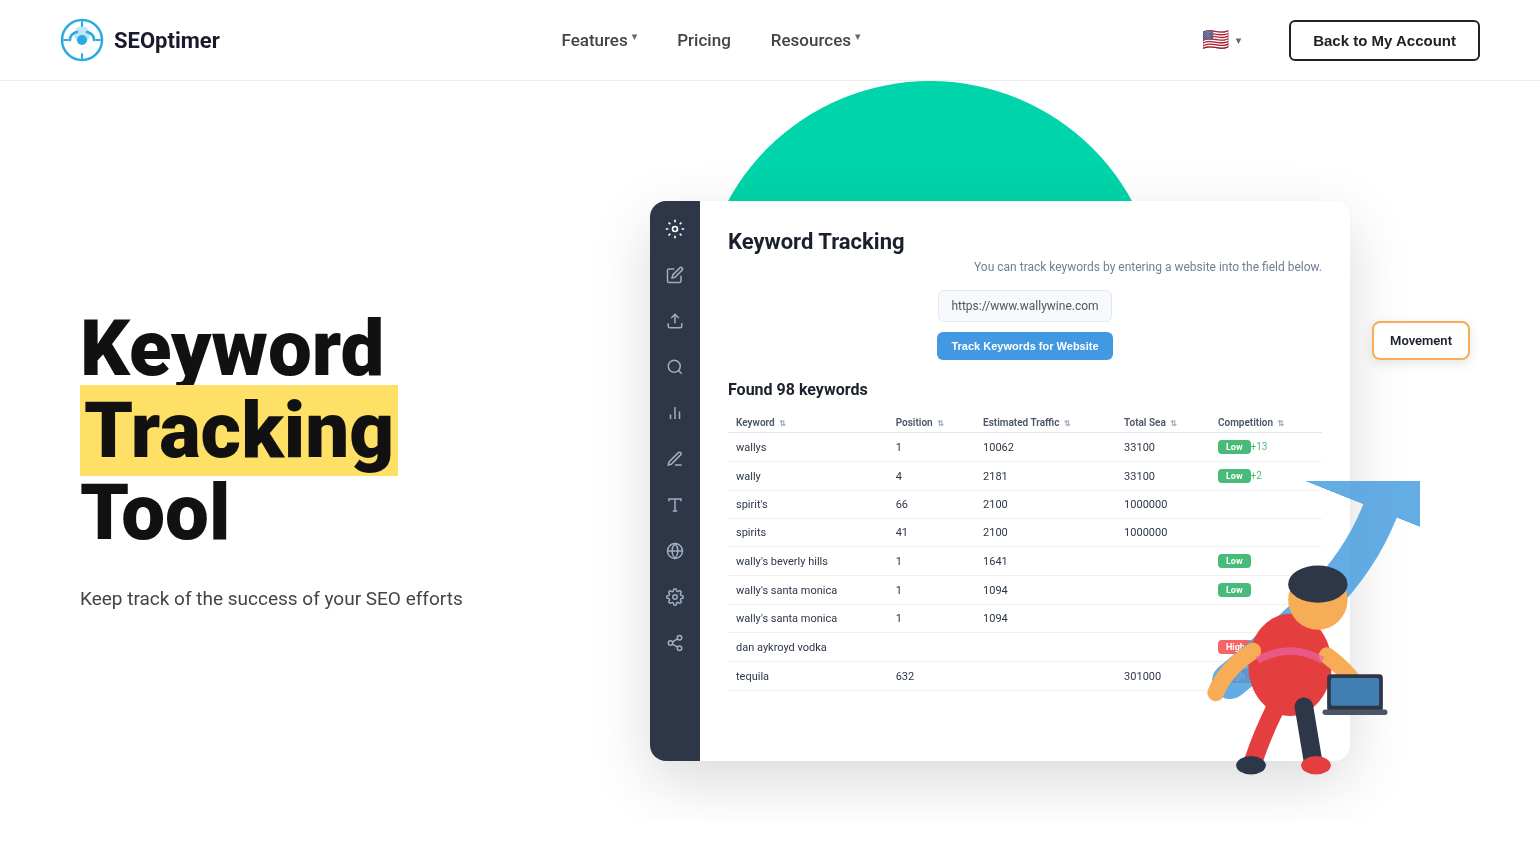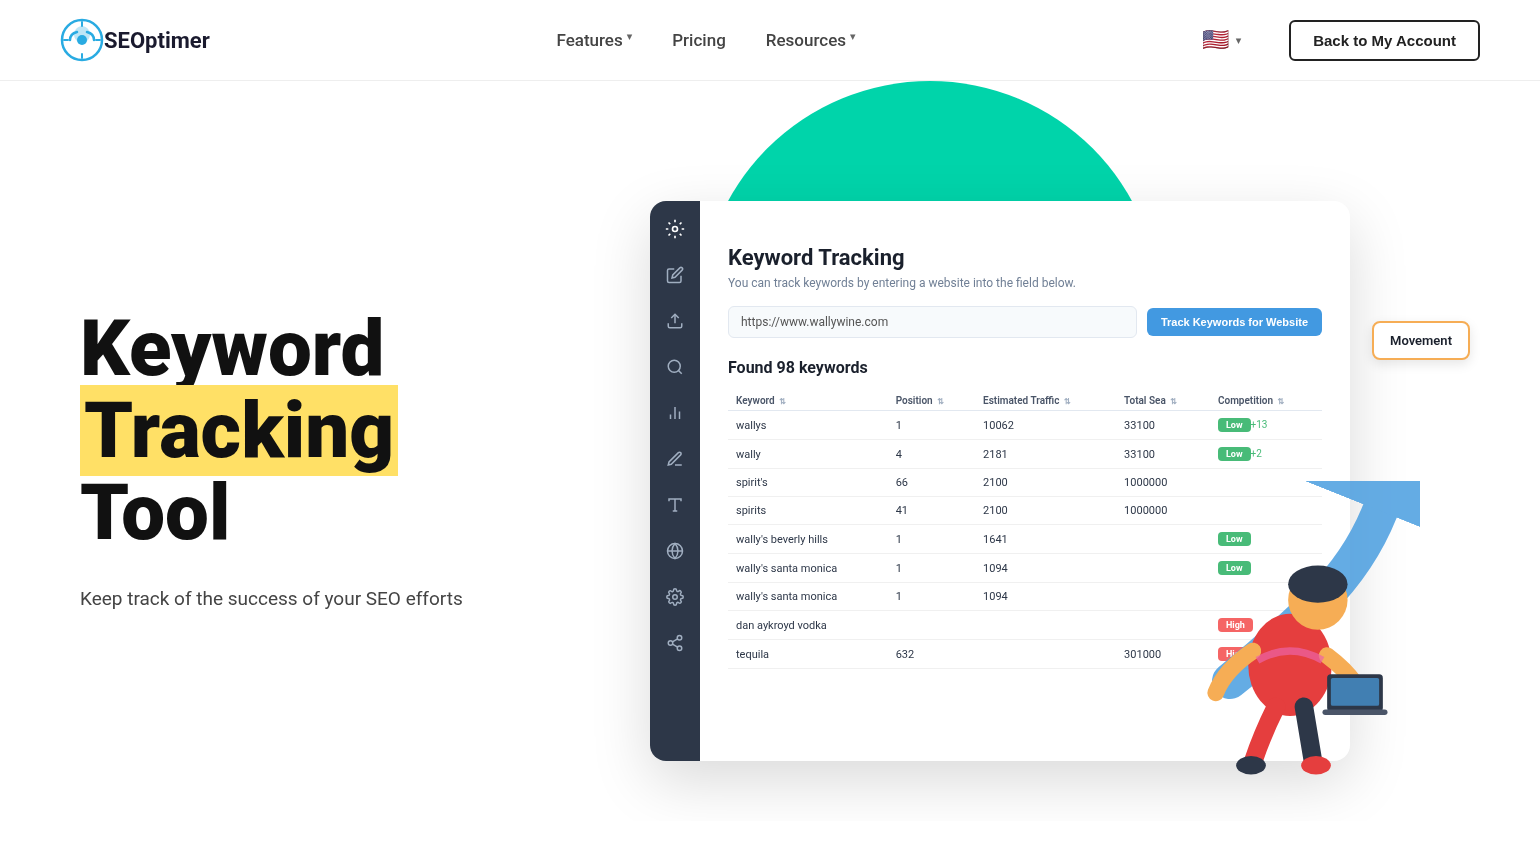--- a/index.html
+++ b/index.html
@@ -18,20 +18,21 @@
       justify-content: space-between;
       padding: 18px 60px;
       border-bottom: 1px solid #eee;
       position: relative;
       z-index: 10;
       background: #fff;
     }
     .logo {
       display: flex;
       align-items: center;
+      gap: 10px;
       text-decoration: none;
     }
     .logo-icon {
       width: 44px;
       height: 44px;
     }
     .logo-text {
       font-size: 22px;
       font-weight: 700;
       color: #1a1a2e;
@@ -166,39 +167,41 @@
       display: flex;
       align-items: center;
       justify-content: center;
       font-size: 16px;
     }
     .dash-sidebar-icon.active { color: #fff; }
 
     
     .dash-content {
       flex: 1;
-      padding: 44px 28px 20px;
+      padding: 28px 28px 20px;
       overflow: hidden;
     }
     .dash-title {
       font-size: 22px;
       font-weight: 700;
       color: #1a202c;
       margin-bottom: 6px;
     }
     .dash-subtitle {
       font-size: 12px;
       color: #718096;
       margin-bottom: 16px;
+      text-align: right;
     }
     .dash-search-row {
       display: flex;
       align-items: center;
       gap: 10px;
       margin-bottom: 20px;
+      flex-direction: column;
     }
     .dash-search-input {
       flex: 1;
       border: 1px solid #e2e8f0;
       border-radius: 6px;
       padding: 8px 12px;
       font-size: 12px;
       color: #555;
       background: #f7fafc;
     }

